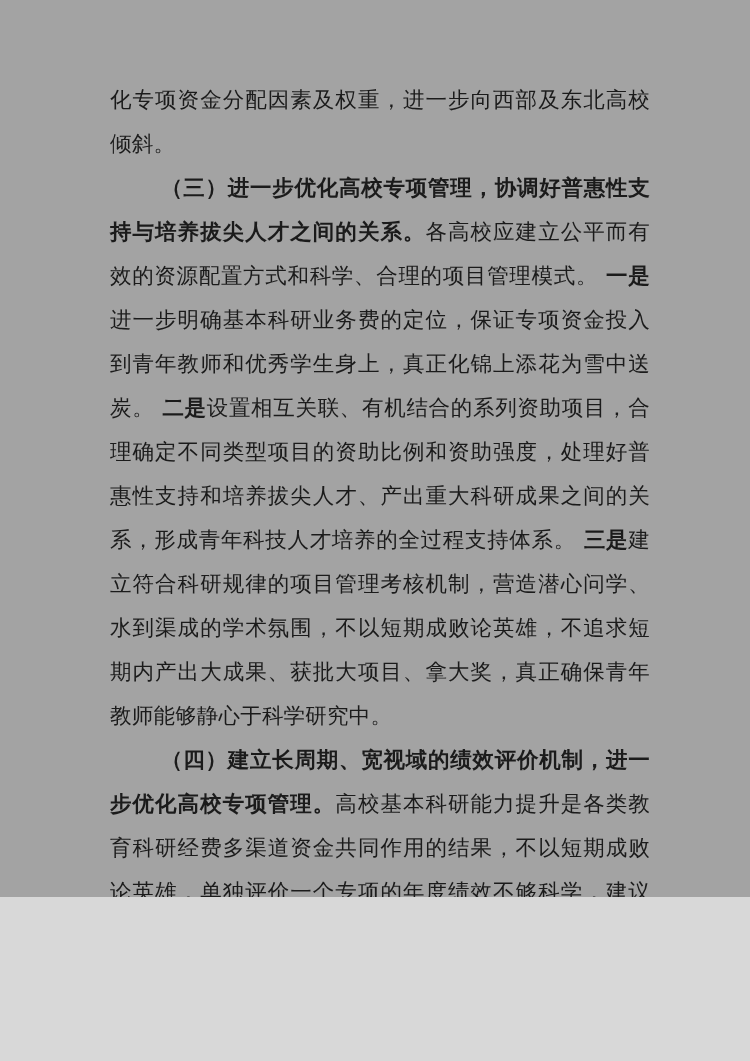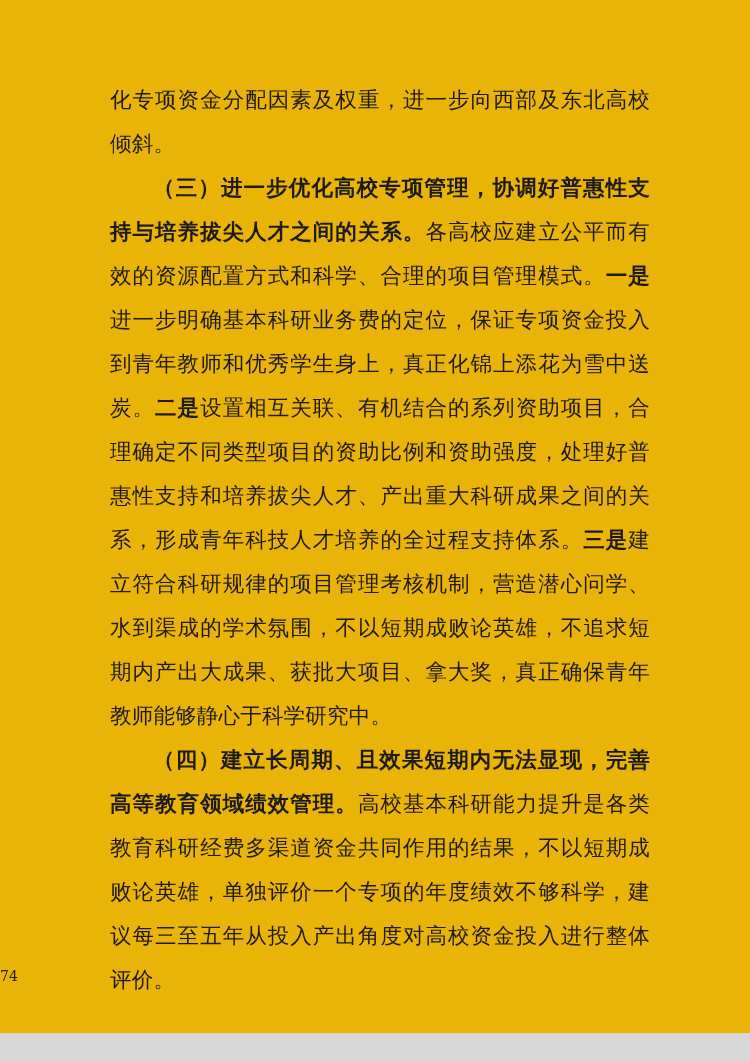--- a/index.html
+++ b/index.html
@@ -11,22 +11,22 @@
     width: 750px;
     height: 1061px;
     display: flex;
     align-items: flex-start;
     justify-content: center;
     font-family: "Liberation Serif", serif;
   }
   .page {
     position: relative;
     width: 750px;
-    height: 1033px;
-    background: #eab308;
+    height: 897px;
+    background: #a3a3a3;
     box-sizing: border-box;
     overflow: hidden;
   }
   .content {
     position: absolute;
     left: 110px;
     top: 78px;
     width: 540px;
   }
   p.para {
@@ -38,35 +38,36 @@
     text-justify: inter-ideograph;
     letter-spacing: 0.2px;
     font-family: "DejaVu Serif", "Liberation Serif", serif;
     font-weight: 400;
   }
   p.para.indent {
     text-indent: 2em;
   }
   .bold {
     font-weight: 700;
+    margin-left: 8px;
   }
   .page-number {
     position: absolute;
     left: 0;
     right: 0;
     top: 968px;
     text-align: left;
     font-size: 14px;
     color: #222;
     font-family: "DejaVu Serif", "Liberation Serif", serif;
   }
 </style>
 </head>
 <body>
 
 <div class="page">
   <div class="content" id="page-body">
       <p class="para" id="para-1"><span>化专项资金分配因素及权重，进一步向西部及东北高校倾斜。</span></p>
       <p class="para indent" id="para-2"><span class="bold">（三）进一步优化高校专项管理，协调好普惠性支持与培养拔尖人才之间的关系。</span><span>各高校应建立公平而有效的资源配置方式和科学、合理的项目管理模式。</span><span class="bold">一是</span><span>进一步明确基本科研业务费的定位，保证专项资金投入到青年教师和优秀学生身上，真正化锦上添花为雪中送炭。</span><span class="bold">二是</span><span>设置相互关联、有机结合的系列资助项目，合理确定不同类型项目的资助比例和资助强度，处理好普惠性支持和培养拔尖人才、产出重大科研成果之间的关系，形成青年科技人才培养的全过程支持体系。</span><span class="bold">三是</span><span>建立符合科研规律的项目管理考核机制，营造潜心问学、水到渠成的学术氛围，不以短期成败论英雄，不追求短期内产出大成果、获批大项目、拿大奖，真正确保青年教师能够静心于科学研究中。</span></p>
-      <p class="para indent" id="para-3"><span class="bold">（四）建立长周期、且效果短期内无法显现，完善高等教育领域绩效管理。</span><span>高校基本科研能力提升是各类教育科研经费多渠道资金共同作用的结果，不以短期成败论英雄，单独评价一个专项的年度绩效不够科学，建议每三至五年从投入产出角度对高校资金投入进行整体评价。</span></p>
+      <p class="para indent" id="para-3"><span class="bold">（四）建立长周期、宽视域的绩效评价机制，进一步优化高校专项管理。</span><span>高校基本科研能力提升是各类教育科研经费多渠道资金共同作用的结果，不以短期成败论英雄，单独评价一个专项的年度绩效不够科学，建议每三至五年从投入产出角度对高校资金投入进行整体评价。</span></p>
     </div>
   <div class="page-number">74</div>
 </div>
 
 </body></html>

